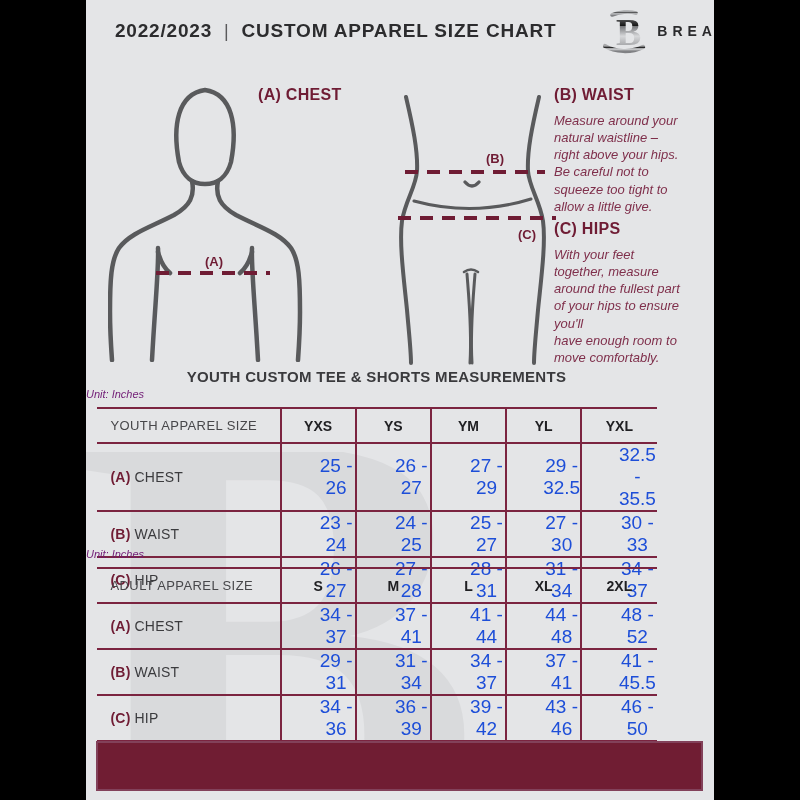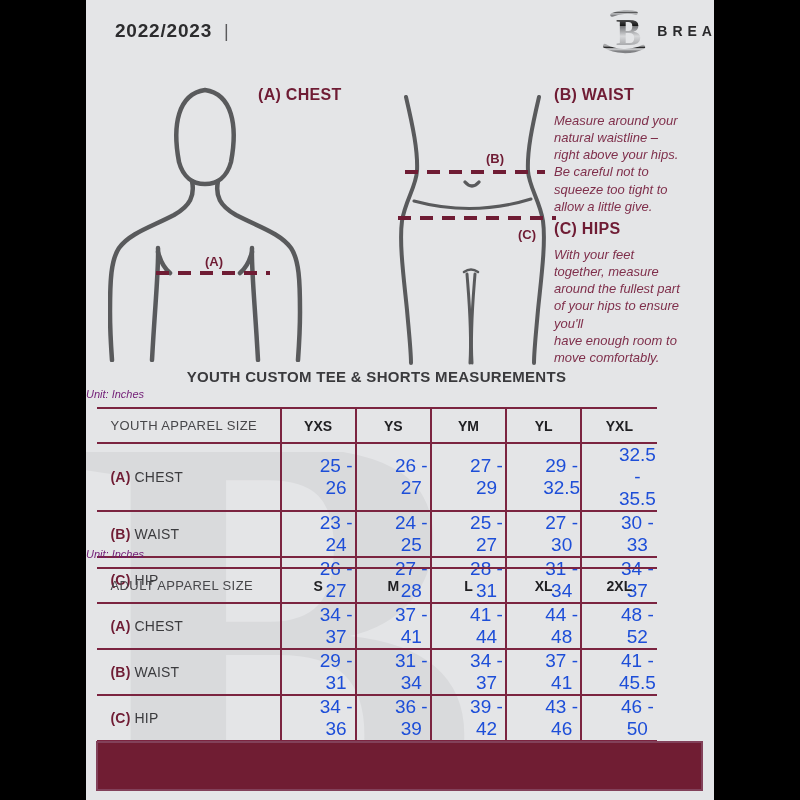--- a/index.html
+++ b/index.html
@@ -75,20 +75,21 @@
 <div class="page">
 
   <div class="watermark-clip">
     <span class="watermark-letter">B</span>
   </div>
 
   <div class="header">
     <div class="header-title">
       <span>2022/2023</span>
       <span class="divider">|</span>
+      <span>CUSTOM APPAREL SIZE CHART</span>
     </div>
     <div class="brand">
       <svg width="44" height="46" viewBox="0 0 44 46" aria-hidden="true">
         <defs>
           <linearGradient id="metal" x1="0" y1="0" x2="0" y2="1">
             <stop offset="0" stop-color="#a7a8aa"></stop>
             <stop offset="0.35" stop-color="#75767" stop-opacity="0.9"></stop>
             <stop offset="0.36" stop-color="#747578"></stop>
             <stop offset="0.6" stop-color="#d7d8da"></stop>
             <stop offset="1" stop-color="#808184"></stop>

